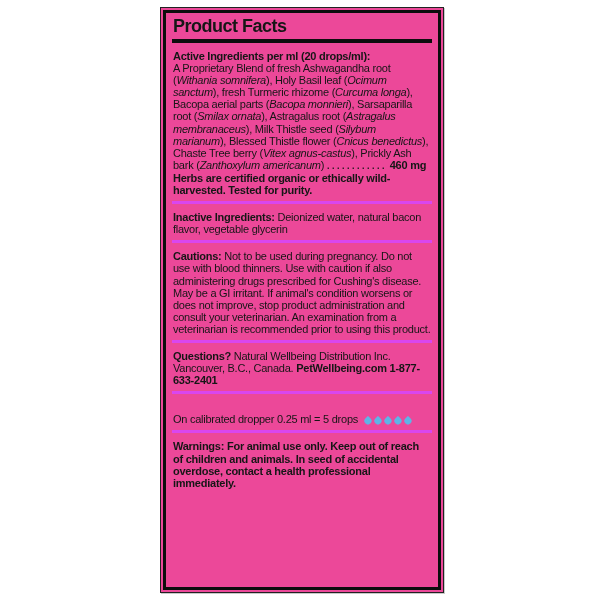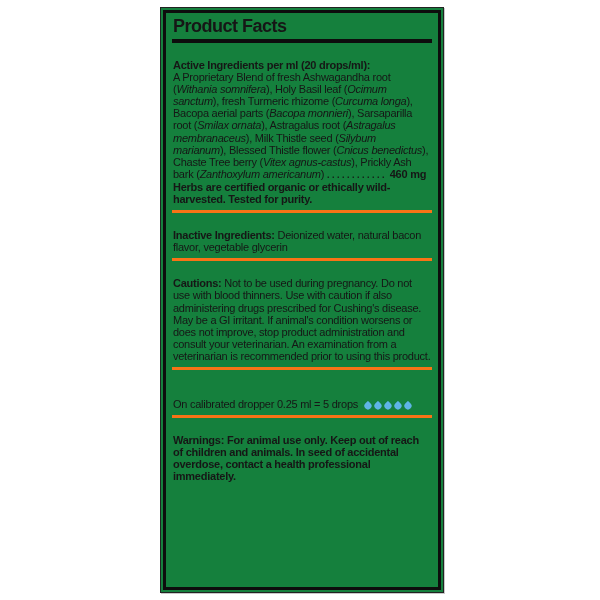--- a/index.html
+++ b/index.html
@@ -14,21 +14,21 @@
     background: #ffffff;
     overflow: hidden;
   }
   .label-outer {
     position: absolute;
     left: 160px; top: 7px;
     width: 284px; height: 586px;
     box-sizing: border-box;
     border: 1.5px solid #222;
     padding: 2px;
-    background: #15803d;
+    background: #ec4899;
     box-shadow: 1px 1px 0 #c9c9c9;
   }
   .label-inner {
     box-sizing: border-box;
     height: 100%;
     border: 3px solid #0d0d0d;
     padding: 2px 6px 0 6px;
     overflow: hidden;
     color: #161616;
   }
@@ -37,25 +37,25 @@
     font-weight: 900;
     letter-spacing: -0.5px;
     padding: 1px 1px 2px 1px;
     border-bottom: 4.5px solid #0d0d0d;
     line-height: 21px;
   }
   .section {
     font-size: 11px;
     line-height: 12.1px;
     letter-spacing: -0.25px;
-    padding: 16px 1px 5px 1px;
+    padding: 7px 1px 5px 1px;
     white-space: pre-line;
   }
   .section + .section {
-    border-top: 3px solid #f97316;
+    border-top: 3px solid #d946ef;
   }
   .b  { font-weight: 700; }
   .i  { font-style: italic; text-align: center; }
   .xb { font-weight: 900; }
   .dots {
     font-weight: 700;
     letter-spacing: 2.5px;
     font-size: 9px;
   }
   .drops { white-space: nowrap; display: inline-block; }
@@ -78,20 +78,21 @@
       <div class="title">Product Facts</div>
 
       <div class="section"><span class="b">Active Ingredients per ml (20 drops/ml):</span><span>
 A Proprietary Blend of fresh Ashwagandha root (</span><span class="i">Withania somnifera</span><span>), Holy Basil leaf (</span><span class="i">Ocimum sanctum</span><span>), fresh Turmeric rhizome (</span><span class="i">Curcuma longa</span><span>), Bacopa aerial parts (</span><span class="i">Bacopa monnieri</span><span>), Sarsaparilla root (</span><span class="i">Smilax ornata</span><span>), Astragalus root (</span><span class="i">Astragalus membranaceus</span><span>), Milk Thistle seed (</span><span class="i">Silybum marianum</span><span>), Blessed Thistle flower (</span><span class="i">Cnicus benedictus</span><span>), Chaste Tree berry (</span><span class="i">Vitex agnus-castus</span><span>), Prickly Ash bark (</span><span class="i">Zanthoxylum americanum</span><span>)  </span><span class="dots">............</span><span class="b"> 460 mg</span><span>
 </span><span class="b">Herbs are certified organic or ethically wild-harvested. Tested for purity.</span></div>
 
       <div class="section"><span class="b">Inactive Ingredients: </span><span>Deionized water, natural bacon flavor, vegetable glycerin</span></div>
 
       <div class="section"><span class="b">Cautions: </span><span>Not to be used during pregnancy. Do not use with blood thinners. Use with caution if also administering drugs prescribed for Cushing's disease. May be a GI irritant. If animal's condition worsens or does not improve, stop product administration and consult your veterinarian. An examination from a veterinarian is recommended prior to using this product.</span></div>
 
+      <div class="section"><span class="b">Questions? </span><span>Natural Wellbeing Distribution Inc. Vancouver, B.C., Canada. </span><span class="b">PetWellbeing.com 1-877-633-2401</span></div>
 
 
       <div class="section"><span><span>
 On calibrated dropper 0.25 ml = 5 drops </span></span><span class="drops"><span class="drop" style="background: rgb(95, 180, 230);"></span><span class="drop" style="background: rgb(95, 180, 230);"></span><span class="drop" style="background: rgb(95, 180, 230);"></span><span class="drop" style="background: rgb(95, 180, 230);"></span><span class="drop" style="background: rgb(95, 180, 230);"></span></span></div>
 
       <div class="section"><span class="xb">Warnings: </span><span class="b">For animal use only. Keep out of reach of children and animals. In seed of accidental overdose, contact a health professional immediately.</span></div>
 
     </div>
   </div>
 </div>

